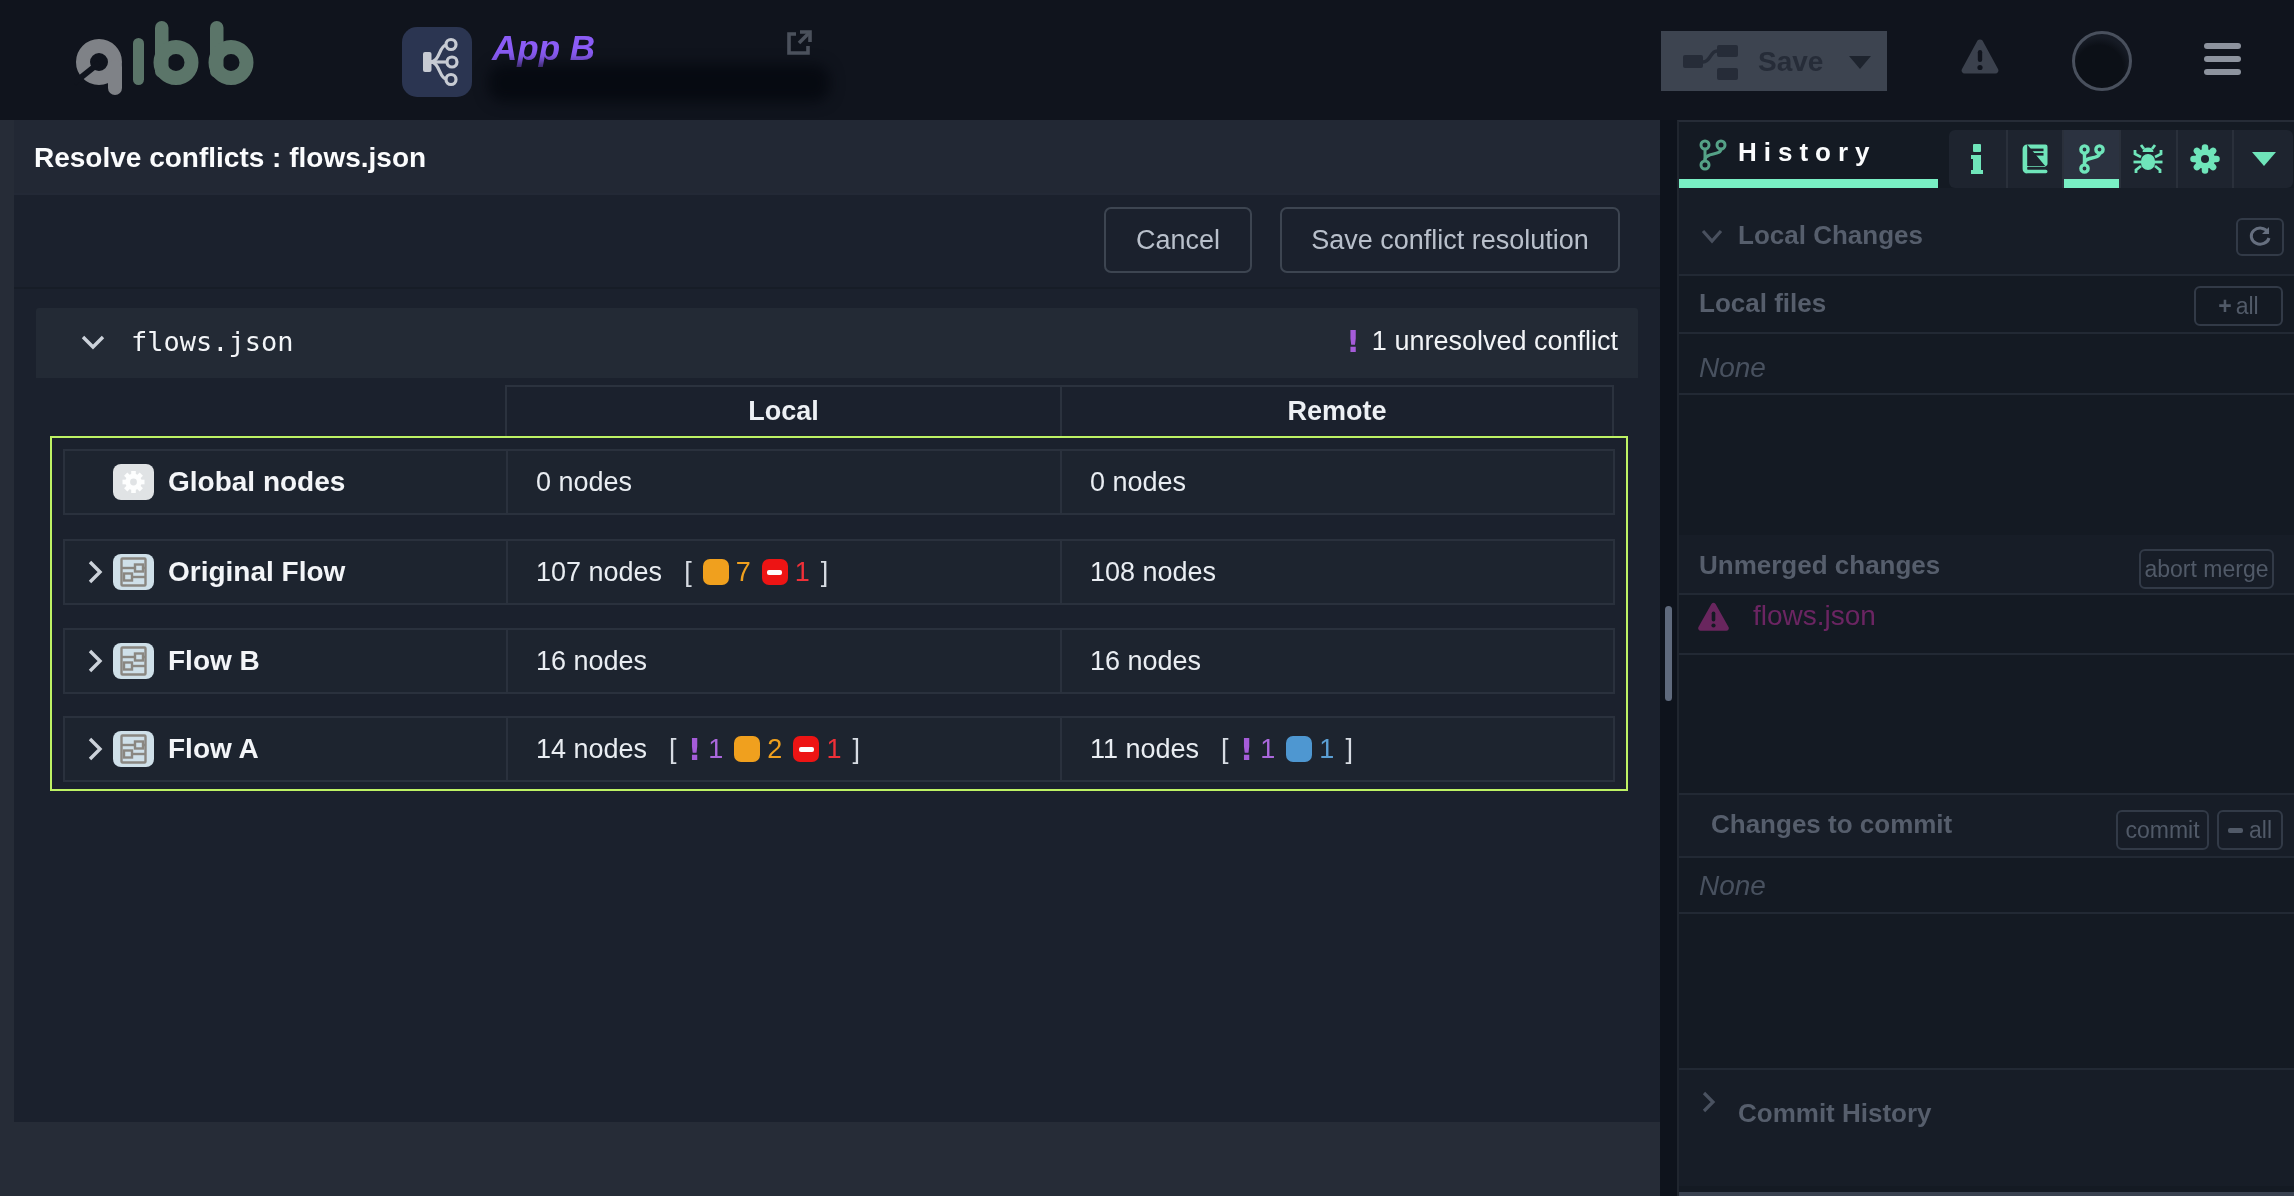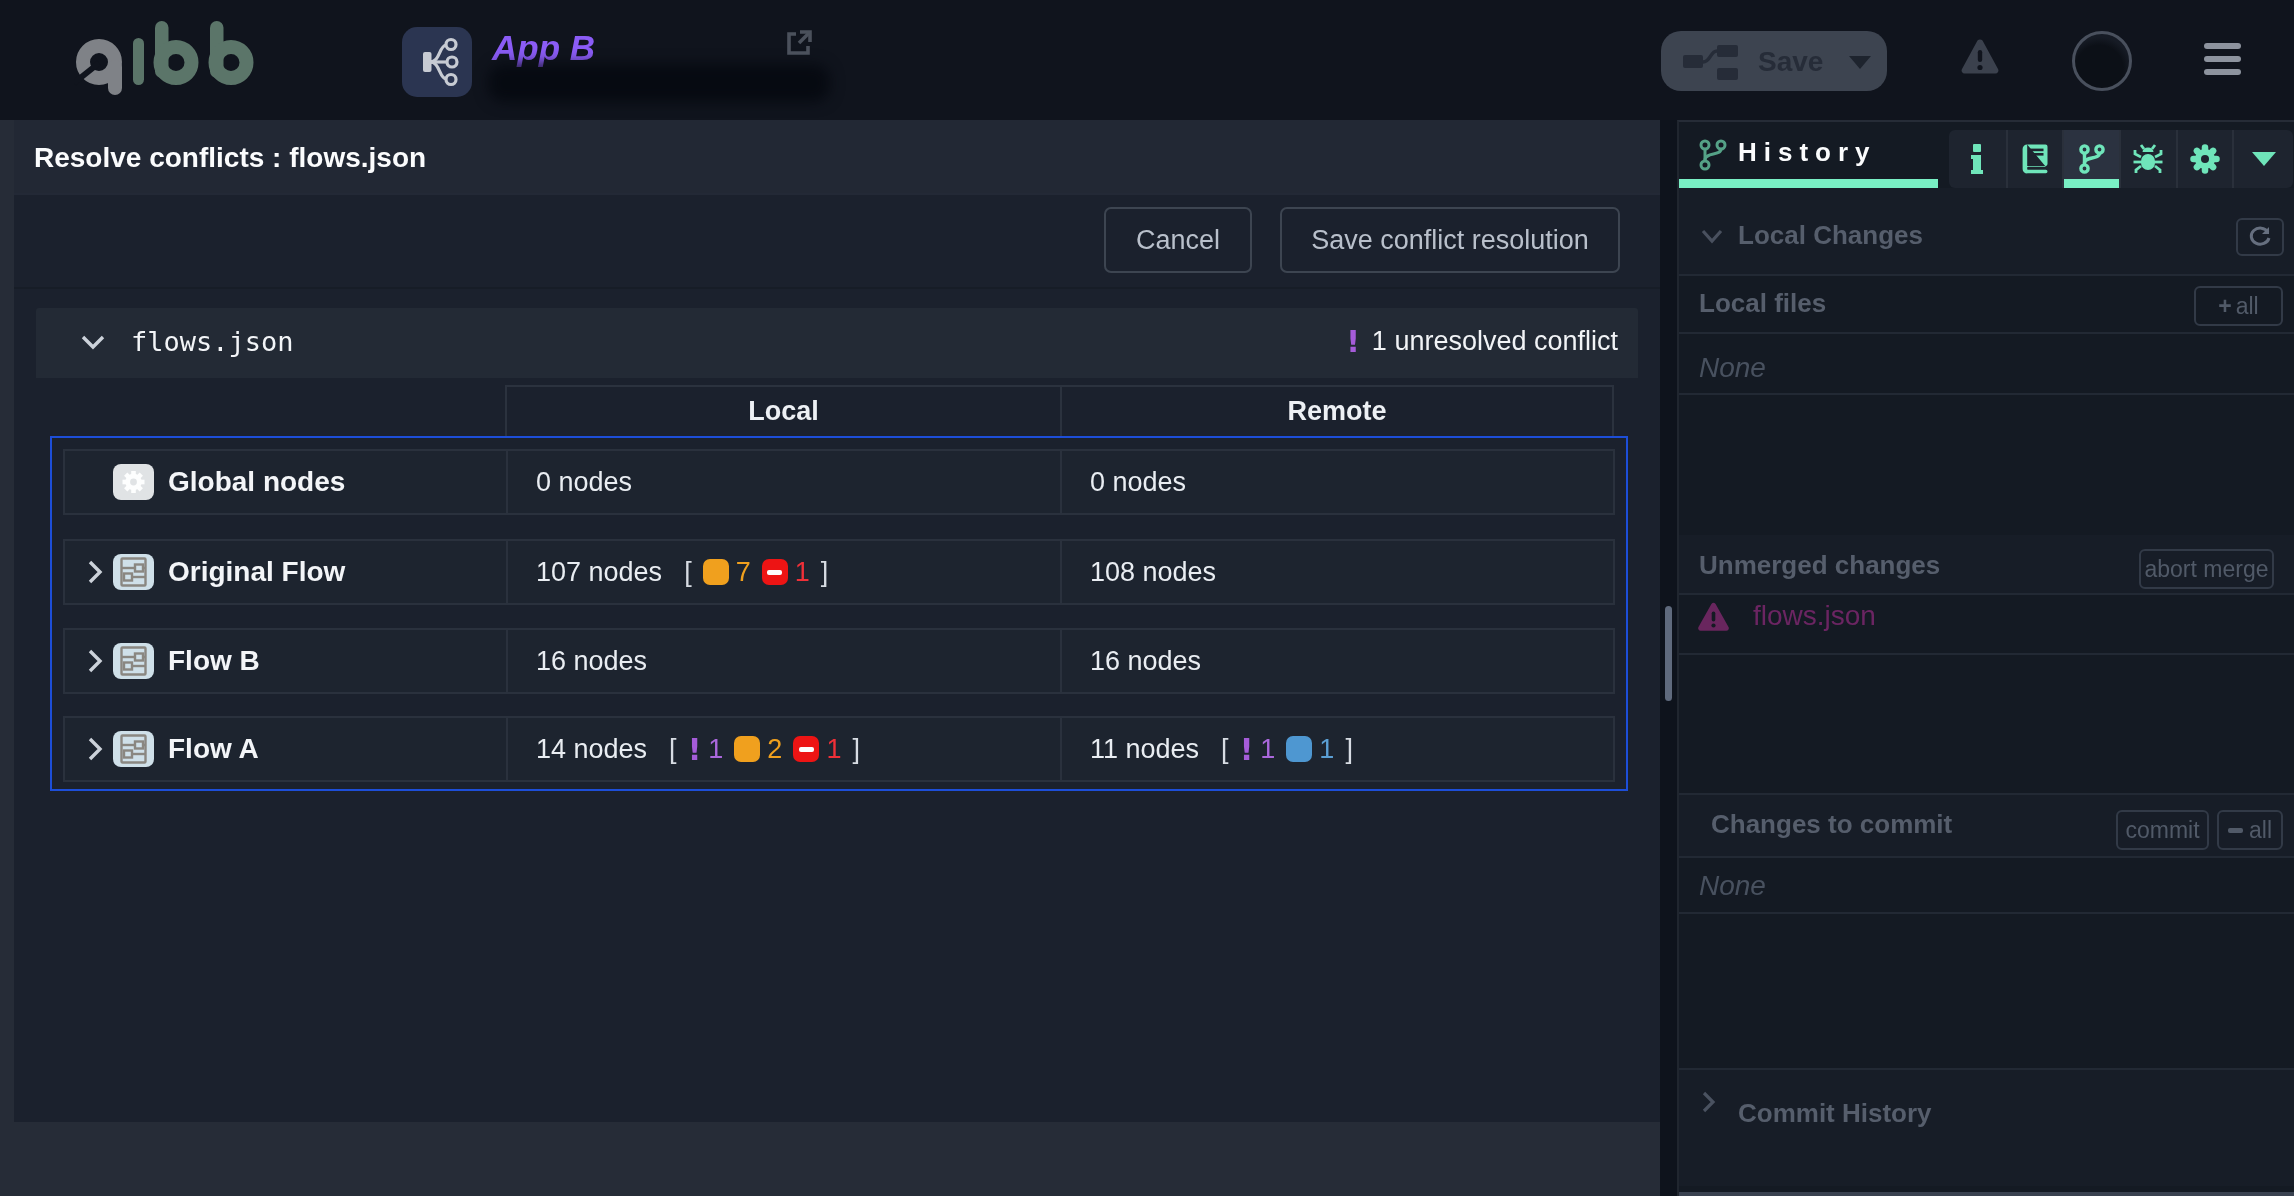--- a/index.html
+++ b/index.html
@@ -7,21 +7,21 @@
   body { background:#11161f; font-family:"Liberation Sans", sans-serif; position:relative; }
   .abs { position:absolute; }
 
   
   #app-header { left:0; top:0; width:2294px; height:120px; background:#10141d; }
   #logo-svg { left:74px; top:20px; }
   #app-icon { left:402px; top:27px; width:70px; height:70px; background:#2b3551; border-radius:15px; }
   #app-title { left:492px; top:28px; font-size:35px; font-weight:700; color:#8b5cf6;font-style:italic; }
   #app-subtitle-redacted { left:488px; top:64px; width:342px; height:38px; background:rgba(5,8,15,0.85); border-radius:16px; filter:blur(7px); }
   #open-app-icon { left:786px; top:29px; }
-  #deploy-button { left:1661px; top:31px; width:226px; height:60px; background:#3d4450; border-radius:20px; display:flex; align-items:center; }
+  #deploy-button { left:1661px; top:31px; width:226px; height:60px; background:#3d4450; border-radius:0; display:flex; align-items:center; }
   #deploy-label { position:absolute; left:97px; top:15px; font-size:28px; font-weight:700; color:#262c38; }
   #deploy-node-icon { position:absolute; left:22px; top:12px; }
   #deploy-caret { position:absolute; right:16px; top:25px; width:0; height:0; border-left:11px solid transparent; border-right:11px solid transparent; border-top:13px solid #1e242e; }
   #header-warning-icon { left:1960px; top:38px; }
   #avatar { left:2072px; top:31px; width:60px; height:60px; border-radius:50%; border:3px solid #49505d; background:radial-gradient(circle at 45% 65%, #0c1017 0 52%, #161b25 70%); }
   #menu-icon { left:2204px; top:43px; width:37px; }
   #menu-icon .bar { height:6px; background:#8d939e; border-radius:3px; margin-bottom:7px; }
 
   
   #left-gutter { left:0; top:120px; width:14px; height:1002px; background:#262c37; }
@@ -38,21 +38,21 @@
   #merge-panel-header { position:absolute; left:22px; top:113px; width:1602px; height:70px; background:#232a35; border-radius:3px 3px 0 0; }
   #merge-file-chevron { position:absolute; left:44px; top:24px; }
   #merge-file-name { position:absolute; left:95px; top:18px; font-family:"DejaVu Sans Mono", monospace; font-size:27px; color:#f3f5f8; }
   #merge-conflict-info { position:absolute; right:20px; top:16px; display:flex; align-items:center; gap:12px; }
   #merge-conflict-info .count-text { font-size:27px; color:#f1f3f6; }
   .conflict-mark { font-weight:800; font-size:30px; color:#a55cd9; font-family:"DejaVu Sans", sans-serif; }
   #col-header-box { position:absolute; left:491px; top:190px; width:1109px; height:51px; border:2px solid #2b323e; border-bottom:none; }
   #col-header-local { position:absolute; left:0; top:0; width:553px; height:49px; display:flex; align-items:center; justify-content:center; font-size:27px; font-weight:600; color:#edf0f4; }
   #col-header-remote { position:absolute; left:553px; top:0; width:552px; height:49px; display:flex; align-items:center; justify-content:center; font-size:27px; font-weight:600; color:#edf0f4; border-left:2px solid #2b323e; }
 
-  #rows-container { position:absolute; left:36px; top:241px; width:1578px; height:355px; border:2px solid #1d4ed8; }
+  #rows-container { position:absolute; left:36px; top:241px; width:1578px; height:355px; border:2px solid #bef264; }
   .merge-row { position:absolute; left:11px; width:1552px; height:66px; background:#1d242f; border:2px solid #2a313d; display:flex; }
   .merge-row .cell-label { width:441px; position:relative; display:flex; align-items:center; }
   .merge-row .cell-local { width:554px; border-left:2px solid #2a313d; display:flex; align-items:center; padding-left:28px; }
   .merge-row .cell-remote { flex:1; border-left:2px solid #2a313d; display:flex; align-items:center; padding-left:28px; }
   .row-chevron { position:absolute; left:20px; top:18px; }
   .node-icon { position:absolute; left:48px; top:13px; width:41px; height:36px; border-radius:8px; }
   .node-icon.gear-bg { background:#e0e3e5; }
   .node-icon.flow-bg { background:#cfe0e9; }
   .row-label { position:absolute; left:103px; font-size:28px; font-weight:600; color:#f3f5f8; }
   .cell-text { font-size:27px; color:#e9edf2; }

